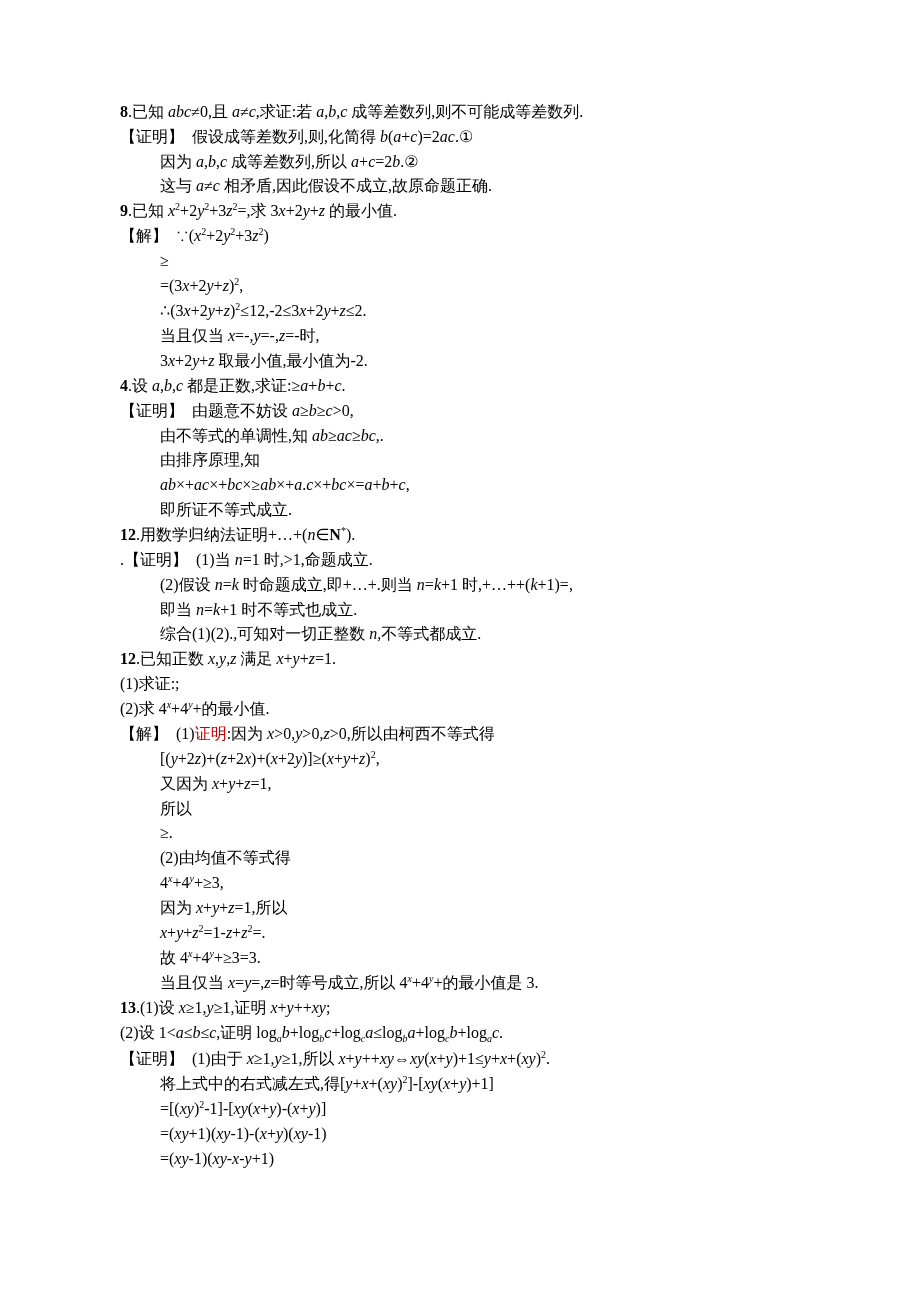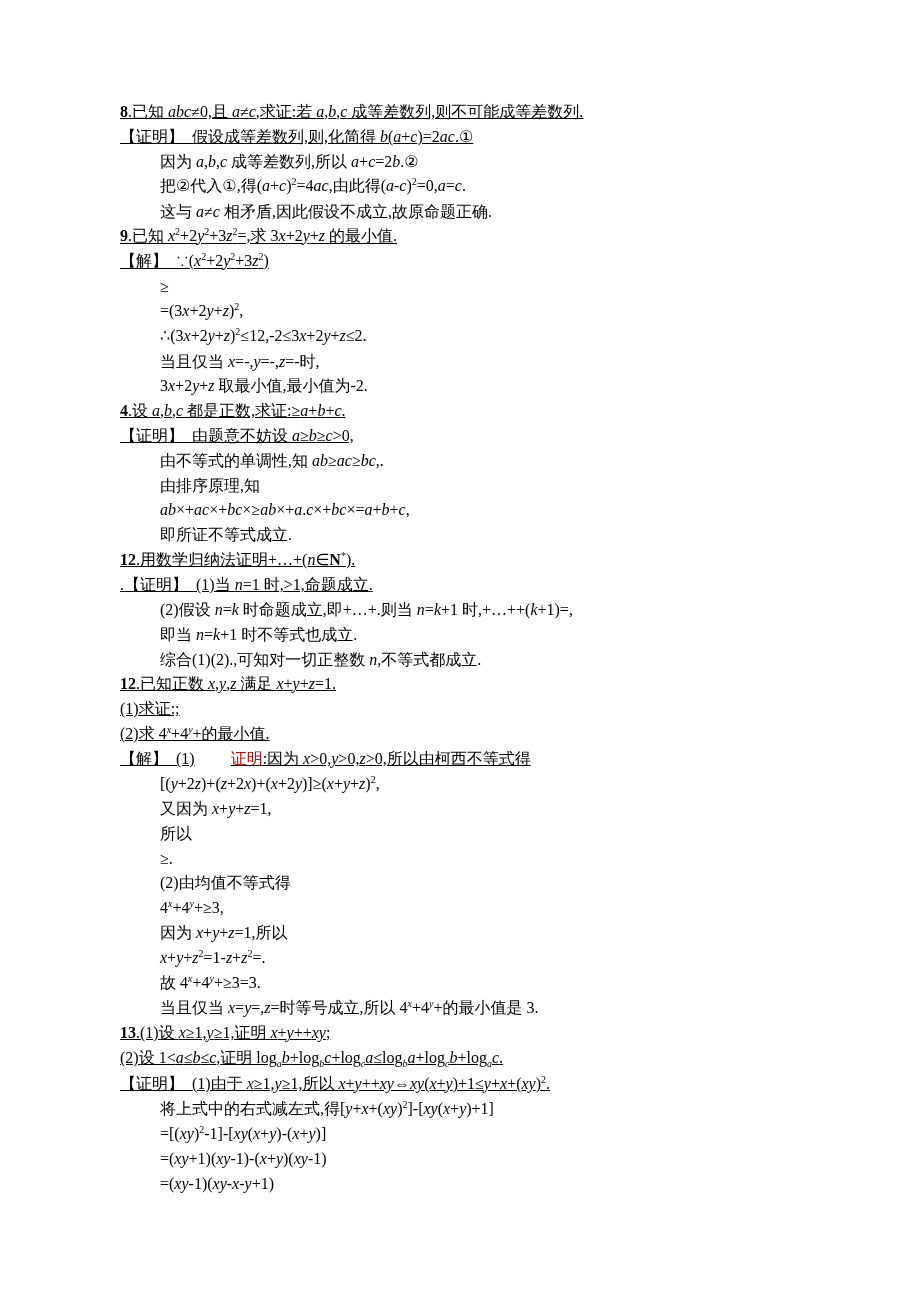--- a/index.html
+++ b/index.html
@@ -11,37 +11,36 @@
       width: 920px;
       margin: 0;
       padding: 100px 110px 40px 120px;
       box-sizing: border-box;
     }
     .line {
       margin: 0;
       white-space: nowrap;
     }
     .indent1 { padding-left: 40px; }
-    .indent0 { padding-left: 0; text-decoration: underline; }
+    .indent0 { padding-left: 0; }
     .bold { font-weight: bold; }
     .italic { font-style: italic; }
     .sup { font-size: 10px; vertical-align: super; font-style: italic; }
     .sup-n { font-size: 10px; vertical-align: super; }
     .sub { font-size: 10px; vertical-align: sub; font-style: italic; }
-    .red { color: #c00000; padding-left: 36px; }
+    .red { color: #c00000; }
     .circ { font-family: Arial, sans-serif; }
   </style>
 </head>
 <body>
 
 <div id="doc">
     <p class="line indent0"><span class="bold">8</span>.已知 <span class="italic">abc</span>≠0,且 <span class="italic">a</span>≠<span class="italic">c</span>,求证:若 <span class="italic">a</span>,<span class="italic">b</span>,<span class="italic">c</span> 成等差数列,则不可能成等差数列.</p>
     <p class="line indent0">【证明】&nbsp;&nbsp;假设成等差数列,则,化简得 <span class="italic">b</span>(<span class="italic">a</span>+<span class="italic">c</span>)=2<span class="italic">ac</span>.<span class="circ">①</span></p>
     <p class="line indent1">因为 <span class="italic">a</span>,<span class="italic">b</span>,<span class="italic">c</span> 成等差数列,所以 <span class="italic">a</span>+<span class="italic">c</span>=2<span class="italic">b</span>.<span class="circ">②</span></p>
-    <p class="line indent1">把<span class="circ">②</span>代入<span class="circ">①</span>,得(<span class="italic">a</span>+<span class="italic">c</span>)<span class="sup-n">2</span>=4<span class="italic">ac</span>,由此得(<span class="italic">a</span>-<span class="italic">c</span>)<span class="sup-n">2</span>=0,<span class="italic">a</span>=<span class="italic">c</span>.</p>
     <p class="line indent1">这与 <span class="italic">a</span>≠<span class="italic">c</span> 相矛盾,因此假设不成立,故原命题正确.</p>
     <p class="line indent0"><span class="bold">9</span>.已知 <span class="italic">x</span><span class="sup-n">2</span>+2<span class="italic">y</span><span class="sup-n">2</span>+3<span class="italic">z</span><span class="sup-n">2</span>=,求 3<span class="italic">x</span>+2<span class="italic">y</span>+<span class="italic">z</span> 的最小值.</p>
     <p class="line indent0">【解】&nbsp;&nbsp;∵(<span class="italic">x</span><span class="sup-n">2</span>+2<span class="italic">y</span><span class="sup-n">2</span>+3<span class="italic">z</span><span class="sup-n">2</span>)</p>
     <p class="line indent1">≥</p>
     <p class="line indent1">=(3<span class="italic">x</span>+2<span class="italic">y</span>+<span class="italic">z</span>)<span class="sup-n">2</span>,</p>
     <p class="line indent1">∴(3<span class="italic">x</span>+2<span class="italic">y</span>+<span class="italic">z</span>)<span class="sup-n">2</span>≤12,-2≤3<span class="italic">x</span>+2<span class="italic">y</span>+<span class="italic">z</span>≤2.</p>
     <p class="line indent1">当且仅当 <span class="italic">x</span>=-,<span class="italic">y</span>=-,<span class="italic">z</span>=-时,</p>
     <p class="line indent1">3<span class="italic">x</span>+2<span class="italic">y</span>+<span class="italic">z</span> 取最小值,最小值为-2.</p>
     <p class="line indent0"><span class="bold">4</span>.设 <span class="italic">a</span>,<span class="italic">b</span>,<span class="italic">c</span> 都是正数,求证:≥<span class="italic">a</span>+<span class="italic">b</span>+<span class="italic">c</span>.</p>
     <p class="line indent0">【证明】&nbsp;&nbsp;由题意不妨设 <span class="italic">a</span>≥<span class="italic">b</span>≥<span class="italic">c</span>&gt;0,</p>

